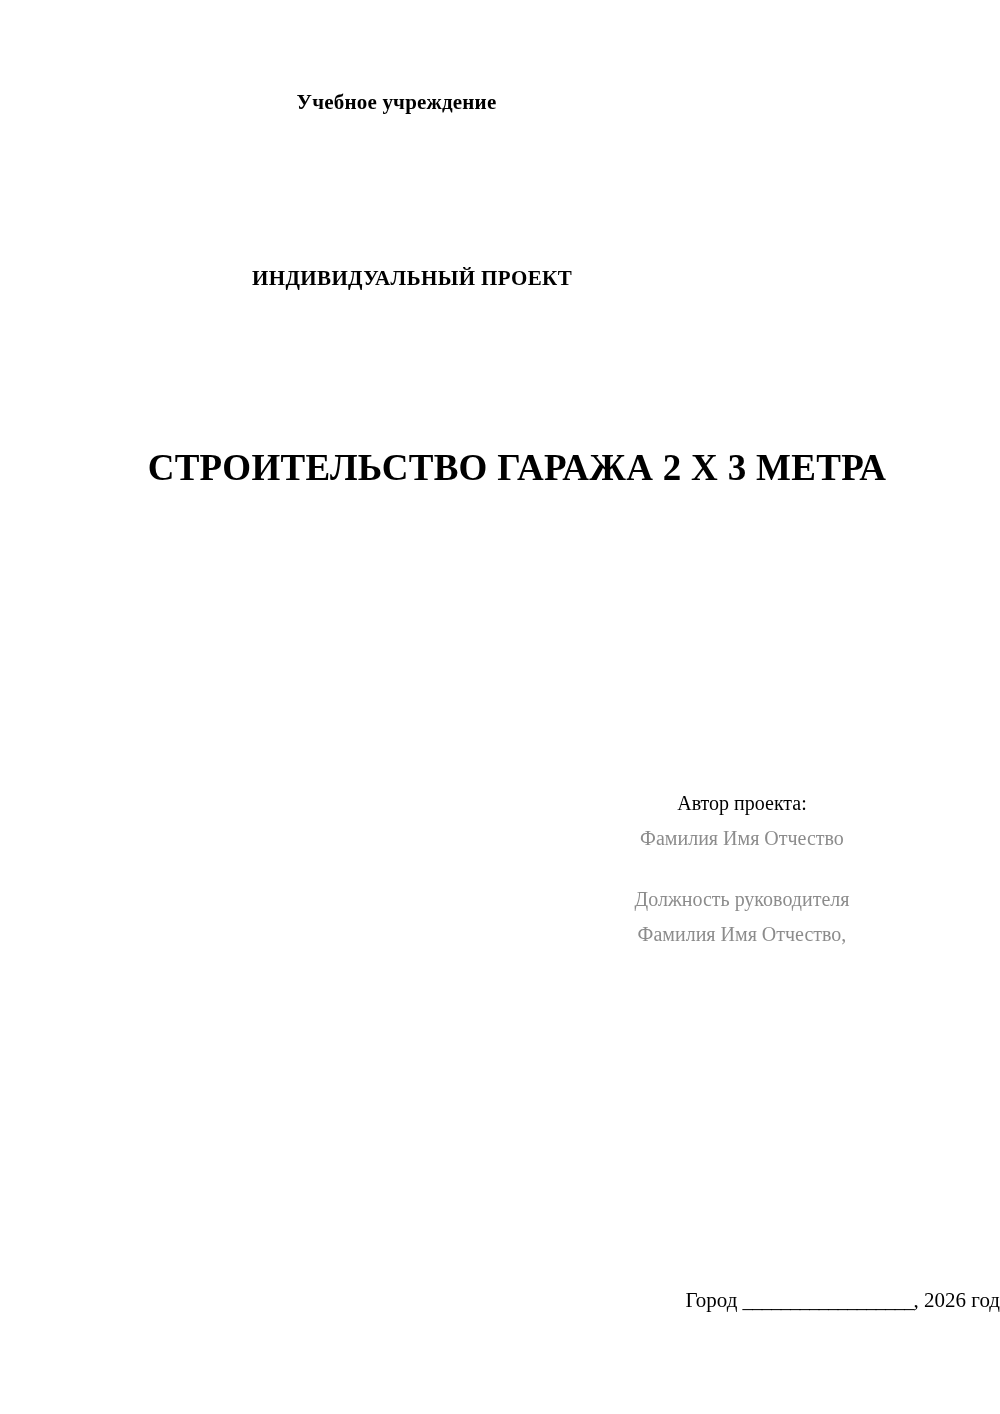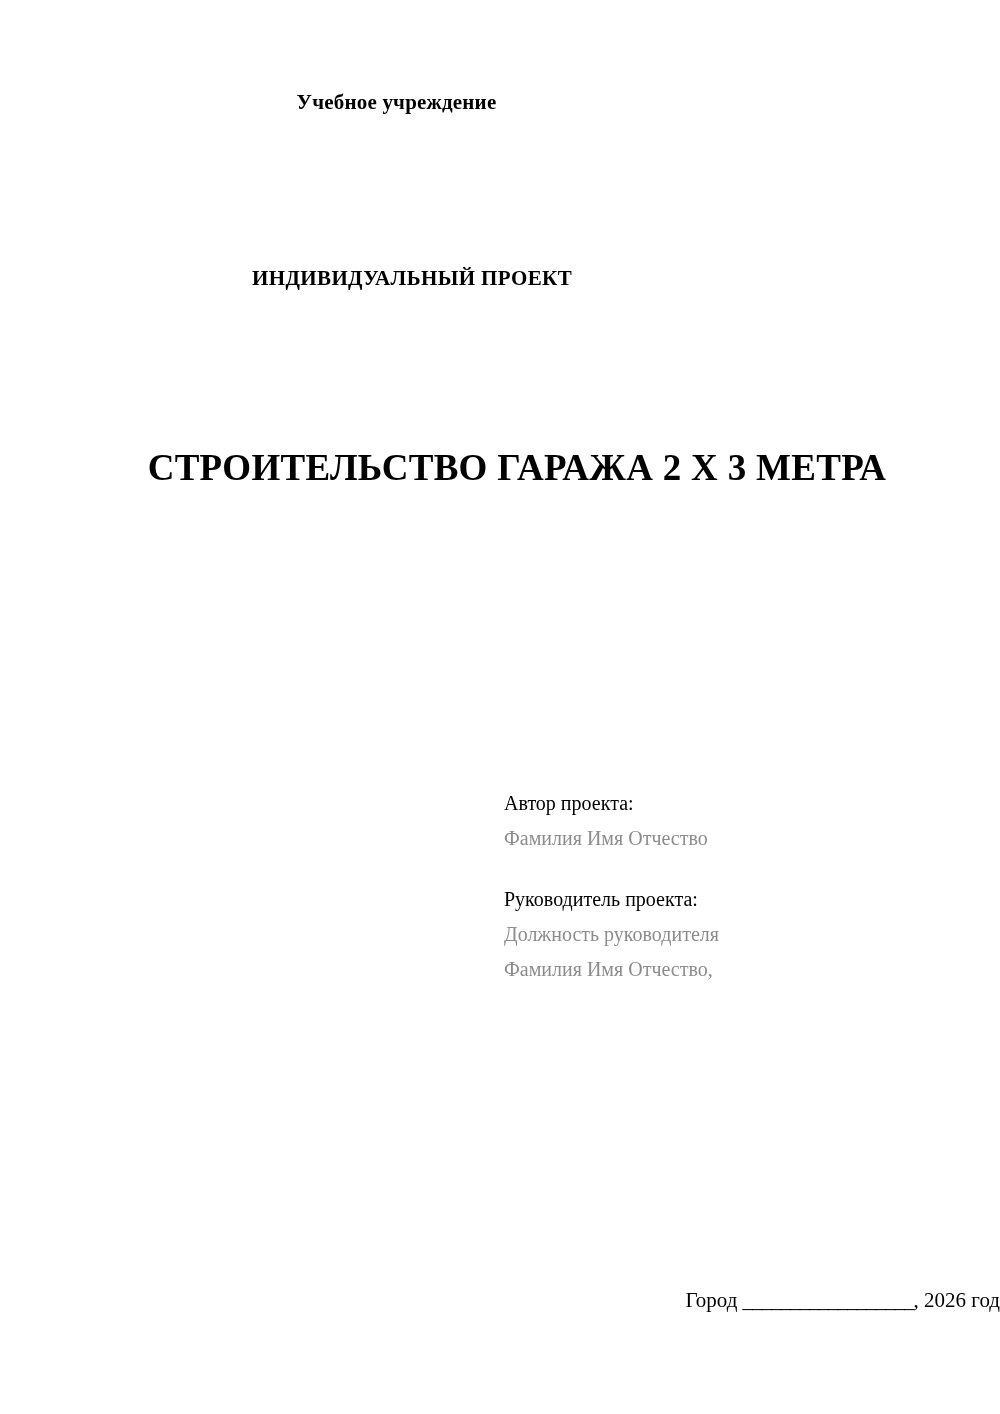--- a/index.html
+++ b/index.html
@@ -54,23 +54,23 @@
     font-size: 37px;
     font-weight: 700;
     letter-spacing: 0.3px;
     line-height: 1.2;
     padding-left: 17px;
   }
 
   .credits {
     position: absolute;
     top: 786px;
-    left: 504px;
+    left: 532px;
     width: 420px;
-    text-align: left;
+    text-align: center;
   }
   .credits .block {
     margin-bottom: 26px;
   }
   .credits .label {
     font-size: 20px;
     color: #000000;
     line-height: 1.75;
   }
   .credits .value {
@@ -104,21 +104,20 @@
   <div class="doc-title">СТРОИТЕЛЬСТВО ГАРАЖА 2 Х 3 МЕТРА</div>
 
   <div class="credits">
 
     <div class="block">
       <div class="label">Автор проекта:</div>
       <div class="value">Фамилия Имя Отчество</div>
     </div>
 
     <div class="block">
-      <div class="label">Руководитель проекта:</div>
       <div class="value">Должность руководителя</div>
       <div class="value">Фамилия Имя Отчество,</div>
     </div>
 
   </div>
 
   <div class="footer">
     <span>Город</span><span>&nbsp;</span><span class="blank">__________________</span><span>, 2026 год</span>
   </div>
 

